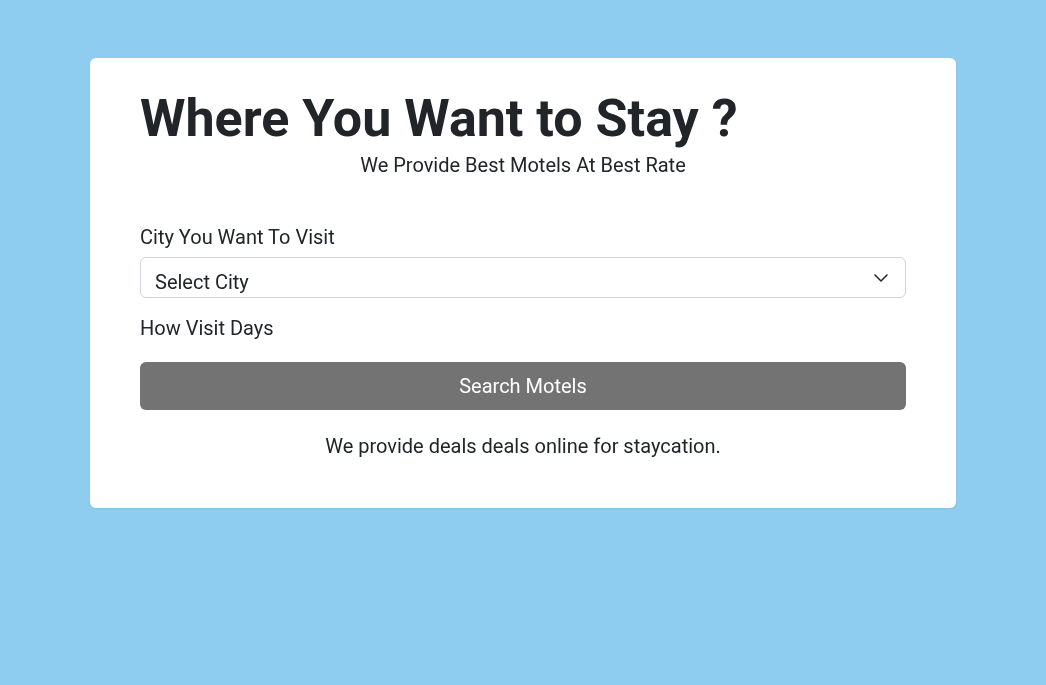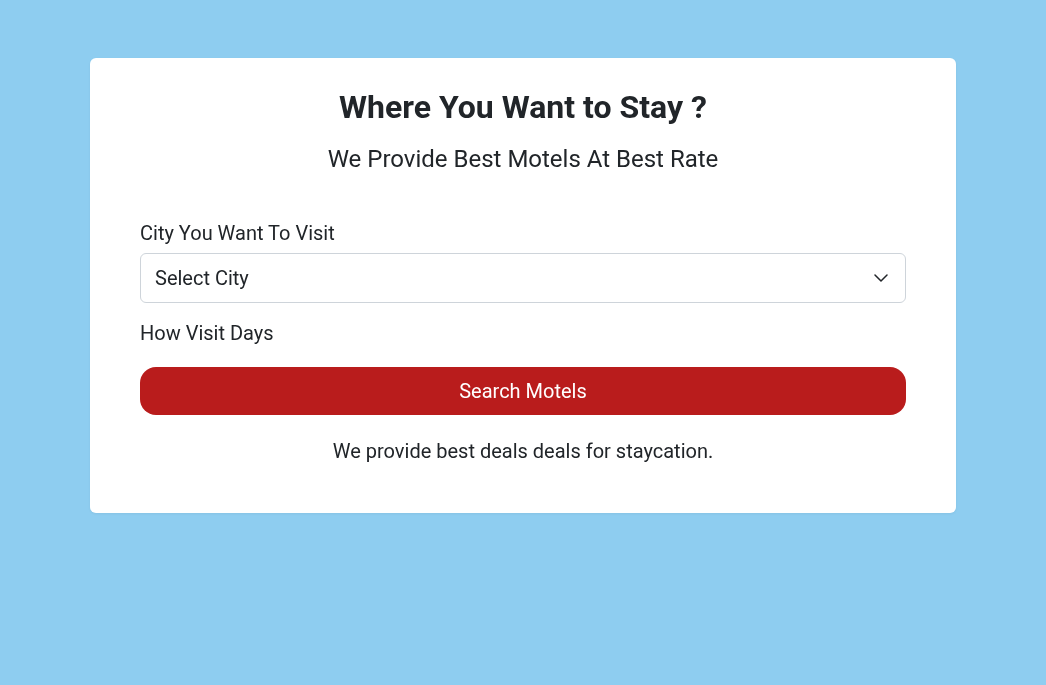--- a/index.html
+++ b/index.html
@@ -15,28 +15,28 @@
       padding: 58px 90px;
     }
     .card {
       background-color: #ffffff;
       border-radius: 6px;
       padding: 30px 50px 50px 50px;
       width: 100%;
       box-shadow: 0 1px 3px rgba(0,0,0,0.05);
     }
     .heading {
-      font-size: 32px;
+      font-size: 52px;
       font-weight: 700;
       color: #212529;
-      text-align: center;
-      margin-bottom: 19px;
+      text-align: left;
+      margin-bottom: 4px;
     }
     .subheading {
-      font-size: 24px;
+      font-size: 20px;
       font-weight: 400;
       color: #212529;
       text-align: center;
       margin-bottom: 48px;
     }
     .form-group {
       margin-bottom: 18px;
     }
     .form-label {
       display: block;
@@ -44,21 +44,21 @@
       font-weight: 400;
       color: #212529;
       margin-bottom: 8px;
     }
     .select-wrapper {
       position: relative;
       width: 100%;
     }
     .form-select {
       width: 100%;
-      padding: 10px 40px 10px 14px;
+      padding: 10px 40px 1px 14px;
       font-size: 20px;
       font-weight: 400;
       color: #212529;
       background-color: #ffffff;
       border: 1px solid #ced4da;
       border-radius: 6px;
       appearance: none;
       -webkit-appearance: none;
       -moz-appearance: none;
       cursor: pointer;
@@ -76,23 +76,23 @@
     }
     .chevron svg {
       display: block;
     }
     .submit-button {
       width: 100%;
       padding: 10px 12px;
       font-size: 20px;
       font-weight: 400;
       color: #ffffff;
-      background-color: #b91c1c;
+      background-color: #737373;
       border: none;
-      border-radius: 16px;
+      border-radius: 6px;
       cursor: pointer;
       font-family: inherit;
       margin-top: 4px;
       line-height: 1.4;
     }
     .footer-text {
       font-size: 20px;
       font-weight: 400;
       color: #212529;
       text-align: center;
@@ -119,14 +119,14 @@
       </span>
     </div>
   </div>
 
   <div class="form-group">
     <label class="form-label">How Visit Days</label>
   </div>
 
   <button class="submit-button">Search Motels</button>
 
-  <p class="footer-text">We provide best deals deals for staycation.</p>
+  <p class="footer-text">We provide deals deals online for staycation.</p>
 </div>
 
 </body></html>

